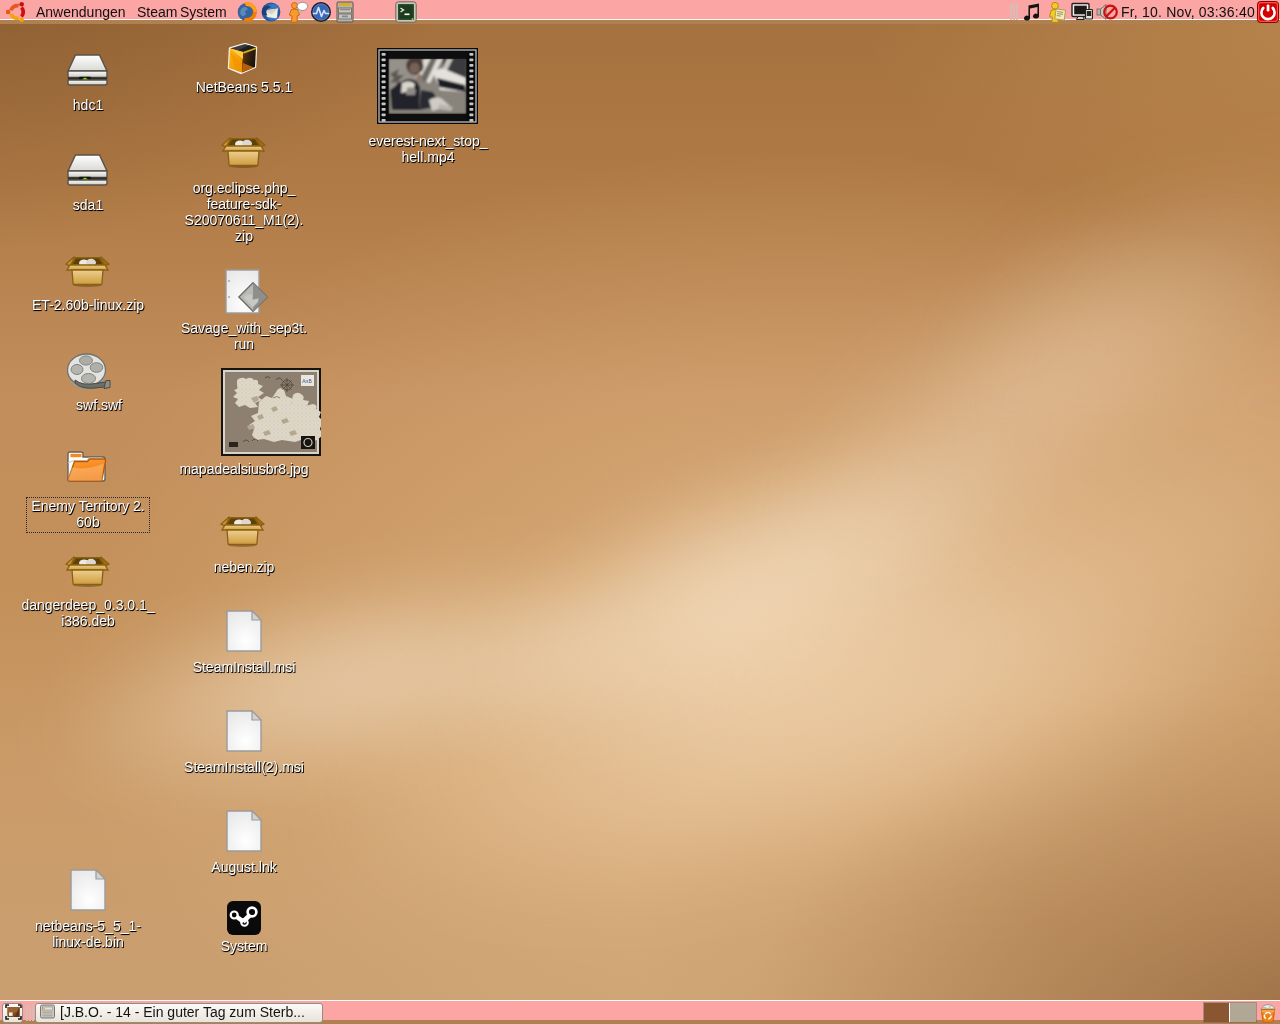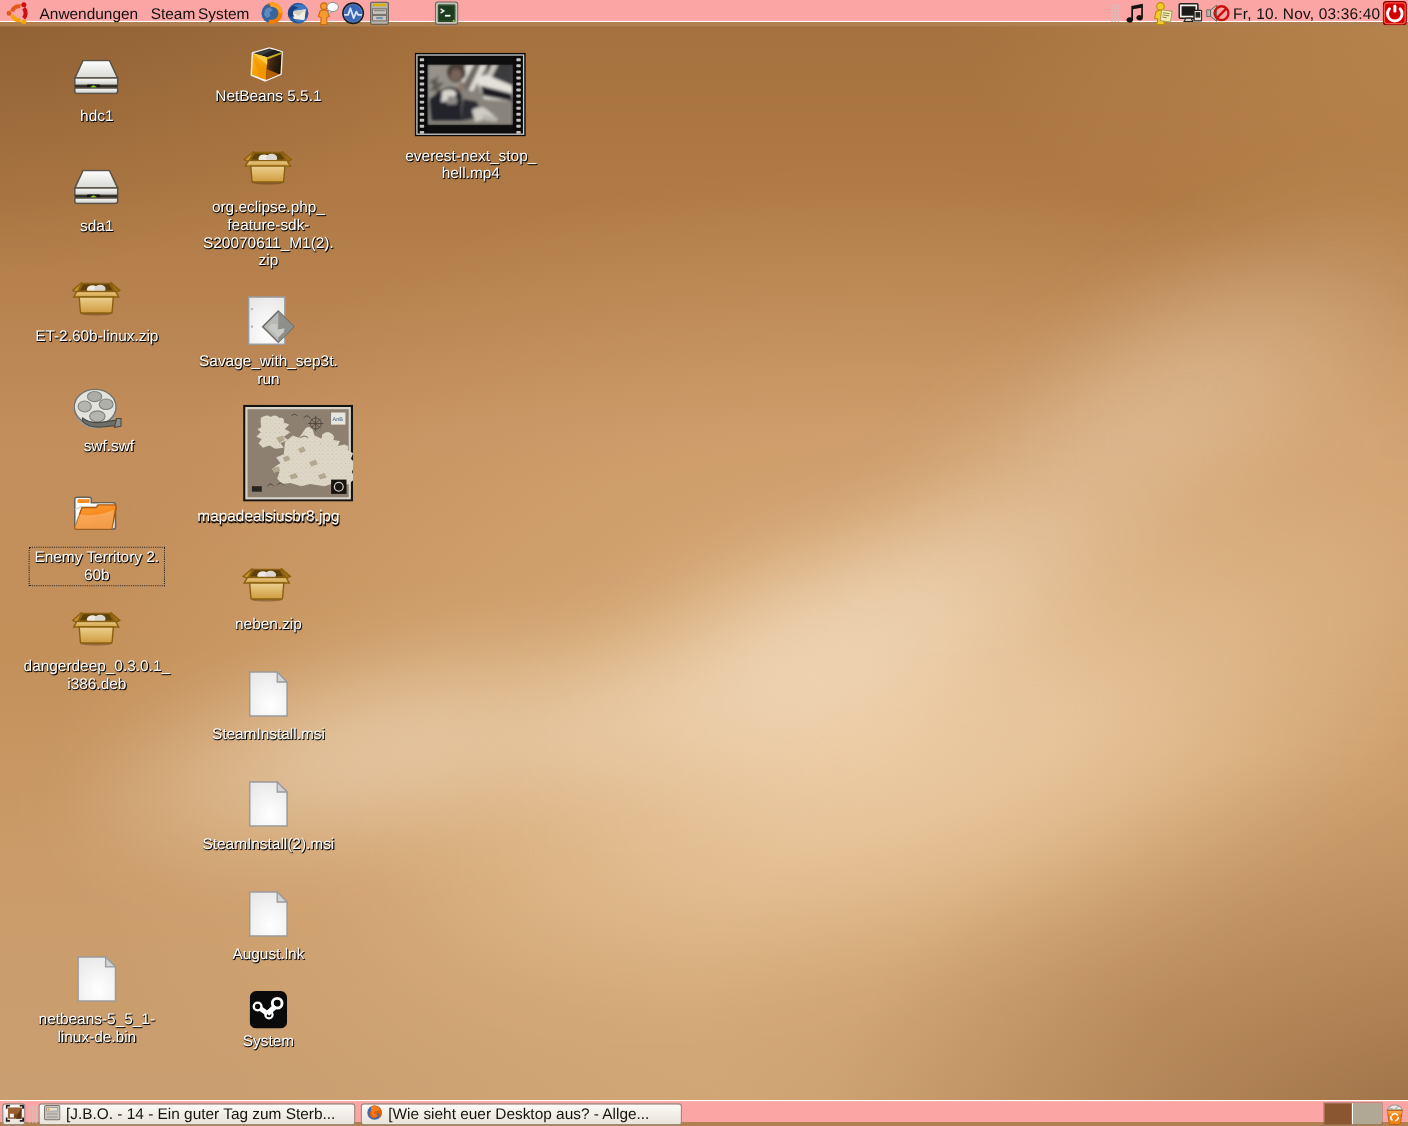--- a/index.html
+++ b/index.html
@@ -171,28 +171,20 @@
   <div class="handle" style="left:26px"></div>
   <div class="tbtn" style="left:35px;width:288px">
     <svg width="15" height="15" viewBox="0 0 15 15">
         <rect x="0.5" y="1" width="14" height="13" rx="1.5" fill="#cdc9c1" stroke="#7a766e" stroke-width="1"></rect>
         <rect x="2.5" y="3" width="10" height="3" fill="#e8e4dc" stroke="#8a867e" stroke-width="0.6"></rect>
         <rect x="2.5" y="7.5" width="10" height="2" fill="#b0aca4"></rect>
         <rect x="2.5" y="10.5" width="10" height="2" fill="#b0aca4"></rect>
         <circle cx="4.2" cy="4.5" r="0.8" fill="#d8a018"></circle>
       </svg>
     <span>[J.B.O. - 14 - Ein guter Tag zum Sterb...</span>
-  </div>
-  <div class="tbtn" style="left:328px;width:292px">
-    <svg width="15" height="15" viewBox="0 0 22 22">
-        <circle cx="11" cy="11" r="9.6" fill="#3a6ab4"></circle>
-        <path d="M11,1.4 a9.6,9.6 0 0 1 9.6,9.6 a9.6,9.6 0 0 1 -5,8.4 q3,-4 1.6,-8 l-2.2,1 q0.6,4 -2.6,5.4 q-4,1.4 -6.6,-1.4 q-2.2,-3 -0.6,-6.4 l2,-4.4 l3,-2.6 Z" fill="#e66000"></path>
-        <path d="M6,3 q4,-2.6 8.4,-0.4 q3,1.8 3.6,5 l-3.6,0.6 q-3.6,-0.4 -4,2.6 q-0.2,2.6 2.4,3.2 l2.6,0.4 q-1.6,2.8 -4.6,2.2 q-3.4,-0.8 -3.8,-4.4 l-0.6,-4.6 Z" fill="#f57c1e"></path>
-      </svg>
-    <span>[Wie sieht euer Desktop aus? - Allge...</span>
   </div>
   <div style="position:absolute;left:1204px;top:2px;width:52px;height:19px;outline:1px solid rgba(110,100,88,.5)">
     <div style="position:absolute;left:0;top:0;width:25px;height:19px;background:#8a5531"></div>
     <div style="position:absolute;left:25px;top:0;width:1px;height:19px;background:#fdfcfa"></div>
     <div style="position:absolute;left:26px;top:0;width:26px;height:19px;background:#b1a795"></div>
   </div>
   <svg style="position:absolute;left:1259px;top:2px" width="18" height="20" viewBox="0 0 18 20">
     <path d="M2,6 q2.4,-4.4 7,-4.4 q4.8,0 7,4.4 Z" fill="#eceae6" stroke="#9a968e" stroke-width="1"></path>
     <path d="M4,4.2 l4,1.2 M12.5,2.6 l-3,2.6" stroke="#b0ada6" stroke-width="1"></path>
     <path d="M2.2,6.5 L15.8,6.5 L14.2,18 q-0.2,1.2 -1.4,1.2 L5.2,19.2 q-1.2,0 -1.4,-1.2 Z" fill="#ee8416" stroke="#c05c08" stroke-width="0.8"></path>

